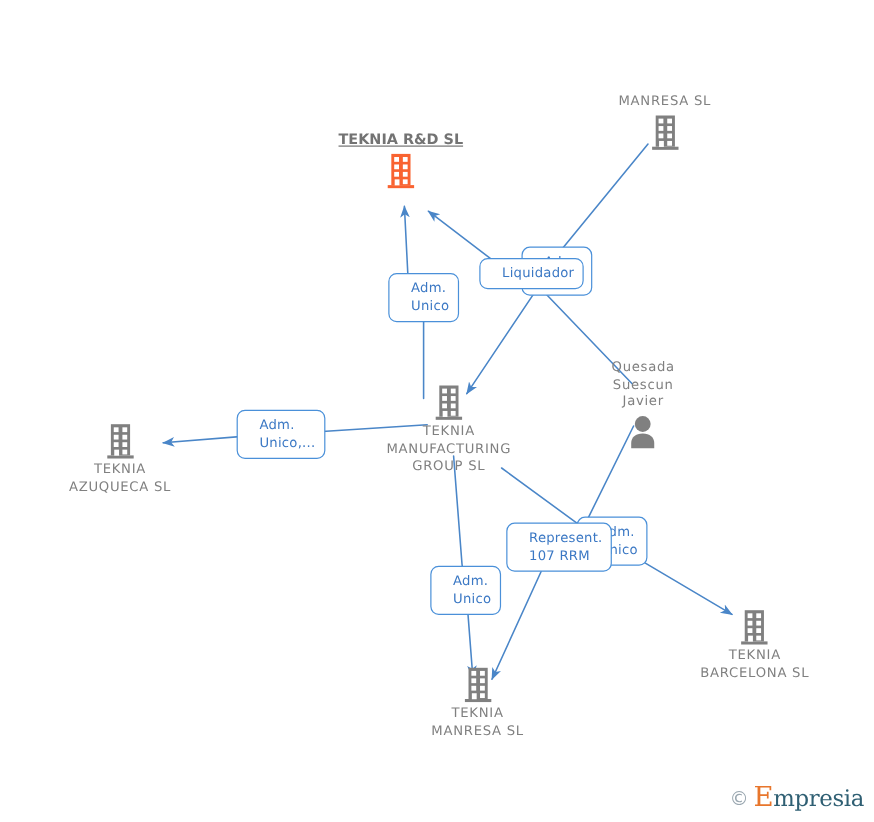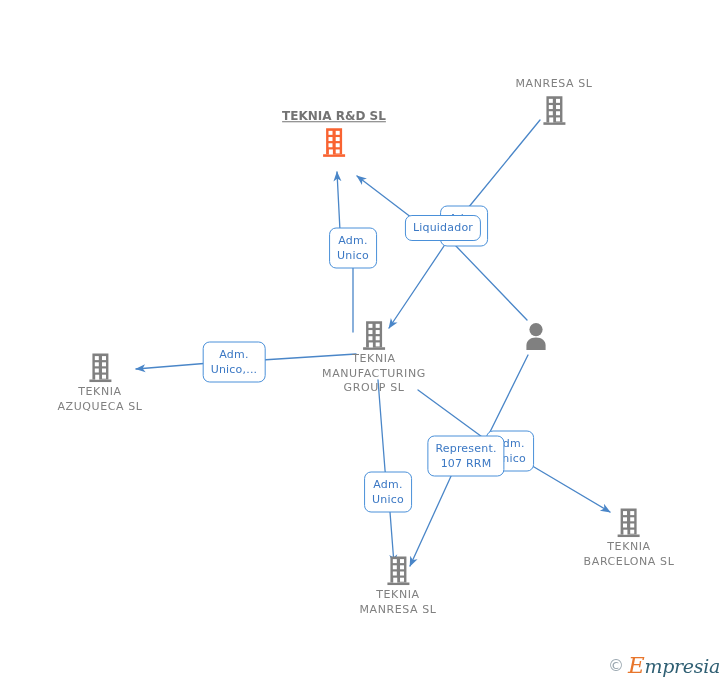--- a/index.html
+++ b/index.html
@@ -41,40 +41,39 @@
   
   .rel{
     position:absolute;
     transform:translate(-50%,-50%);
     background:#ffffff;
     border:1.6px solid #4a90d9;
     border-radius:7px;
     color:#3b78c4;
     font-size:11px;
     line-height:15px;
-    text-align:center;
-    padding:4px 7px 5px 7px;
+    padding:4px 7px 5px 18px;
     white-space:pre-line;
     letter-spacing:0.2px;
     font-family:"DejaVu Sans","Liberation Sans",sans-serif;
     box-sizing:border-box;
   }
 
   
   .watermark{
     position:absolute;right:8px;bottom:8px;
     display:flex;align-items:center;gap:4px;
     user-select:none;
   }
   .watermark .copy{
     font-size:16px;color:#9aa7b0;line-height:1;
   }
   .watermark .brand{
     font-family:"DejaVu Serif","Liberation Serif",serif;
-    font-style:italic;font-size:19px;line-height:1;
+    font-size:19px;line-height:1;
     color:#2f5f73;letter-spacing:-0.3px;
   }
   .watermark .brand .cap{color:#e8762c;font-size:23px;}
 </style>
 </head>
 <body>
 
 <div id="graph">
 
   <svg class="edges" viewBox="0 0 728 685" xmlns="http://www.w3.org/2000/svg">
@@ -140,20 +139,23 @@
             <rect x="6.4" y="16" width="4" height="4" fill="#ffffff"></rect>
             <rect x="13.6" y="16" width="4" height="4" fill="#ffffff"></rect>
             <rect x="6.8" y="22.2" width="4" height="5" fill="#ffffff"></rect>
             <rect x="13.6" y="22.2" width="4" height="4" fill="#ffffff"></rect>
           </svg></span>
         <div class="caption">TEKNIA
 MANUFACTURING
 GROUP SL</div>
       </div>
       <div class="node caption-top" style="left: 536px; top: 336px;">
+        <div class="caption">Quesada
+Suescun
+Javier</div>
         <span class="glyph"><svg width="26" height="28" viewBox="0 0 26 28" xmlns="http://www.w3.org/2000/svg">
             <circle cx="13" cy="7.6" r="6.6" fill="#808080"></circle>
             <path d="M13 15.6c-6 0-9.6 3.4-9.6 7.9V28h19.2v-4.5c0-4.5-3.6-7.9-9.6-7.9z" fill="#808080"></path>
           </svg></span>
       </div>
       <div class="node" style="left: 100px; top: 383px;">
         <span class="glyph"><svg width="24" height="30" viewBox="0 0 24 30" xmlns="http://www.w3.org/2000/svg">
             <rect x="4" y="1" width="16" height="26" fill="#808080"></rect>
             <rect x="1" y="27" width="22" height="2.6" fill="#808080"></rect>
             <rect x="6.4" y="3.6" width="4" height="4" fill="#ffffff"></rect>

